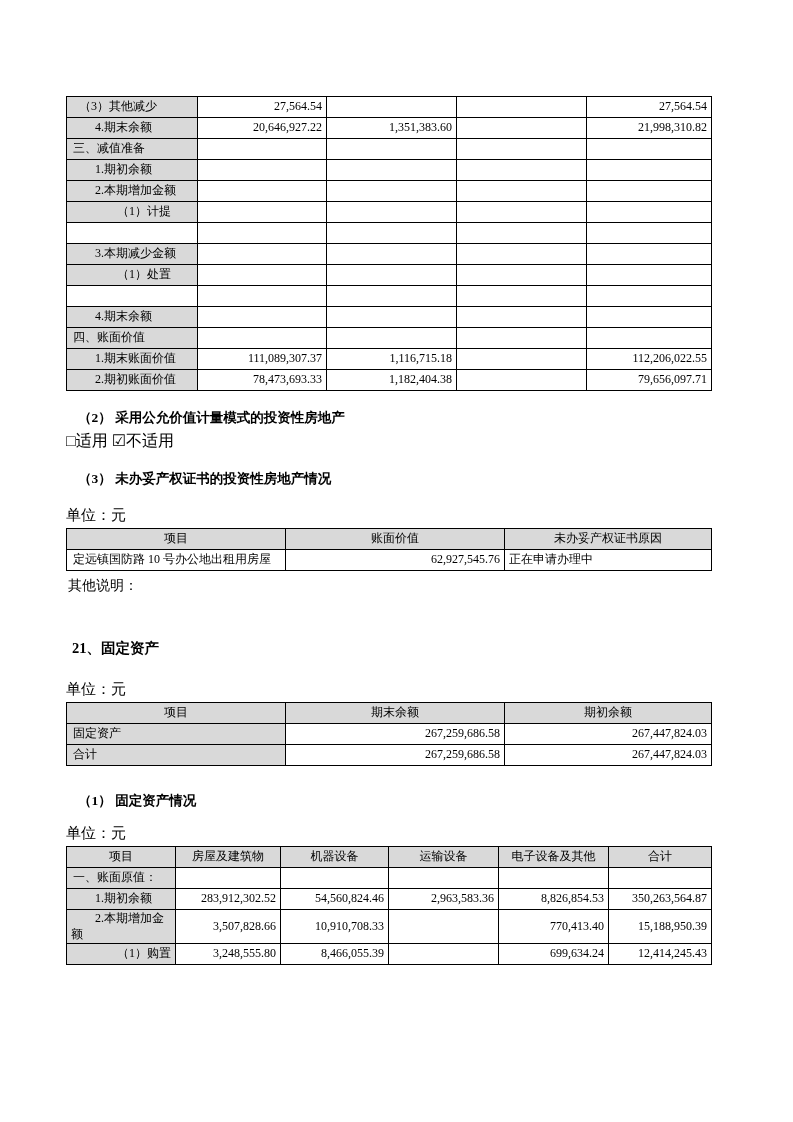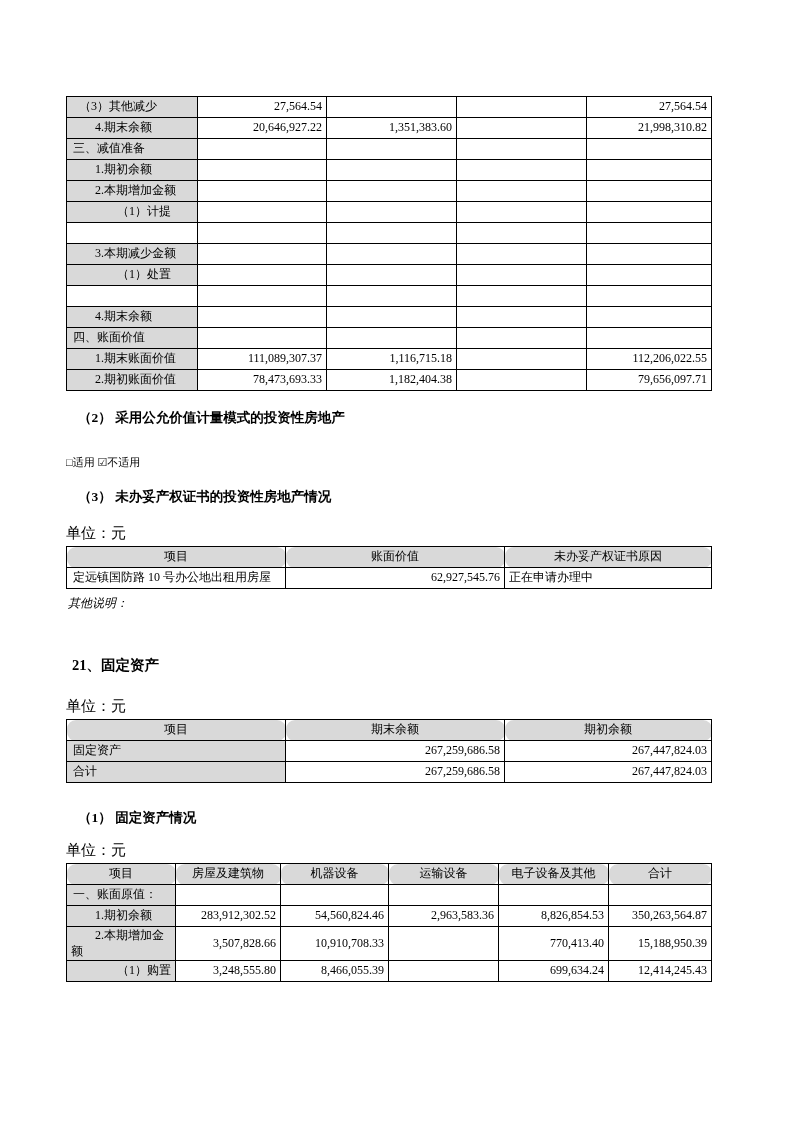--- a/index.html
+++ b/index.html
@@ -28,36 +28,35 @@
     padding: 1px 4px;
     line-height: 1.3;
     overflow: hidden;
     vertical-align: middle;
     word-break: break-all;
   }
   .tbl th {
     background: #d9d9d9;
     font-weight: normal;
     text-align: center;
-    border-radius: 9px;
   }
   .tbl td.lbl { background: #d9d9d9; text-align: left; }
   .tbl td.lbl.plain { background: #fff; }
   .tbl td.lbl.spacer { background: #fff; height: 17px; }
   .tbl td.num { text-align: right; }
   .tbl td.txt { text-align: left; }
   .ind0 { text-indent: 2px; margin-top: 48px; }
   .ind1 { text-indent: 8px; margin-left: 12px; }
   .ind2 { text-indent: 24px; }
   .ind3 { text-indent: 46px; }
   .h-sub { font-weight: bold; font-size: 13.5px; margin: 18px 0 0 12px; }
   .h-main { font-weight: bold; font-size: 14.5px; margin: 44px 0 0 6px; }
-  .applic { font-size: 11px; margin: 28px 0 0 0; }
+  .applic { font-size: 16px; margin: 4px 0 0 0; }
   .unit { font-size: 15px; text-align: left; margin: 18px 0 3px 0; }
-  .note { font-size: 12px; margin: 6px 0 0 2px; font-style: italic; }
+  .note { font-size: 14px; margin: 6px 0 0 2px; }
 </style>
 </head>
 <body>
 
 <div class="page">
 
   <table class="tbl">
     <colgroup>
       <col style="width:131px">
         <col style="width:129px">

